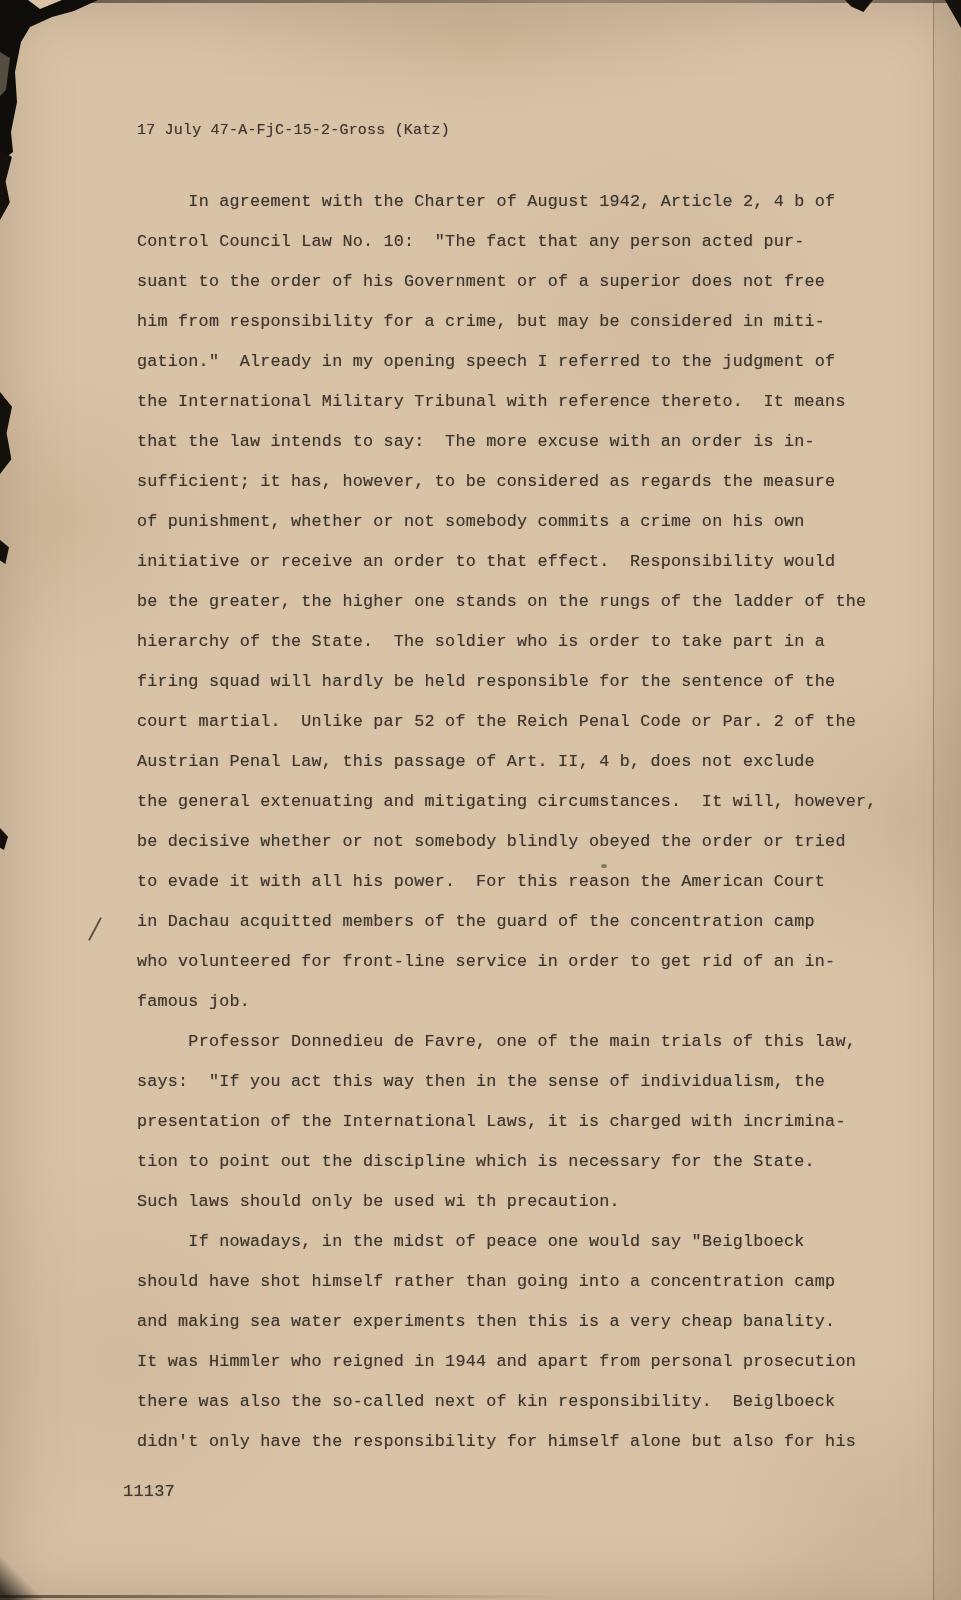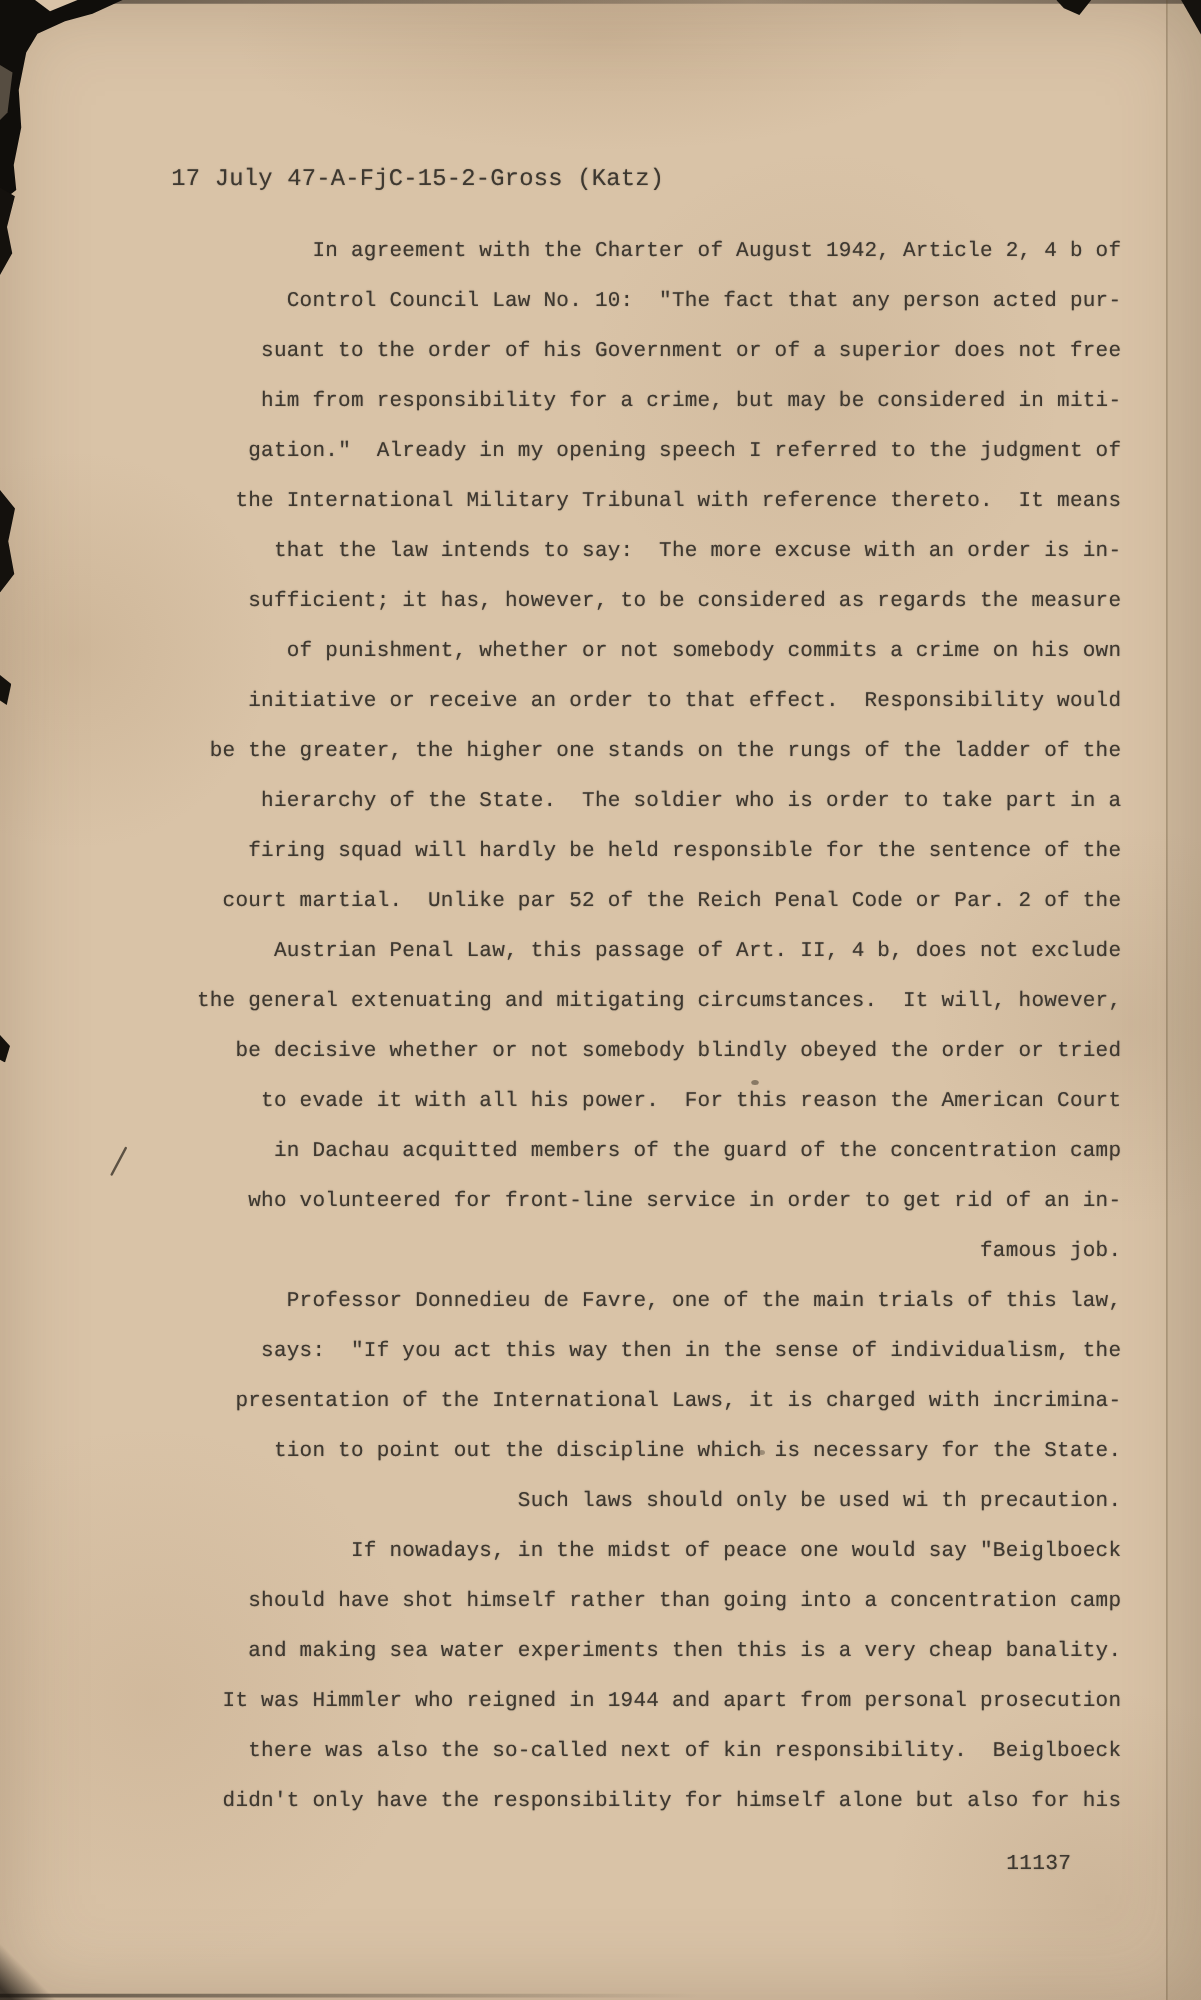--- a/index.html
+++ b/index.html
@@ -85,44 +85,43 @@
     background: rgba(70,60,48,0.4); border-radius: 50%; }
 
   .typed {
     color: #3e3830;
     text-shadow: 0 0 1px rgba(62,56,48,0.55);
     letter-spacing: 0.2px;
   }
   .doc-header {
     position: absolute;
     left: 137px;
-    top: 88px;
-    font-size: 19px;
+    top: 76px;
+    font-size: 15px;
     line-height: 22px;
     white-space: pre;
   }
   .doc-body {
     position: absolute;
     left: 137px;
     top: 182px;
     width: 760px;
     font-size: 16.8px;
     line-height: 40px;
-    text-align: right;
   }
   .paragraph {
     white-space: pre-wrap;
     margin: 0;
   }
   .page-number {
     position: absolute;
-    left: 137px;
+    left: 123px;
     top: 1482px;
     width: 720px;
-    text-align: right;
+    text-align: left;
     font-size: 17px;
   }
 </style>
 </head>
 <body>
 
 <div class="paper">
 
   <div class="top-edge-line"></div>
   <div class="crease-line"></div>

